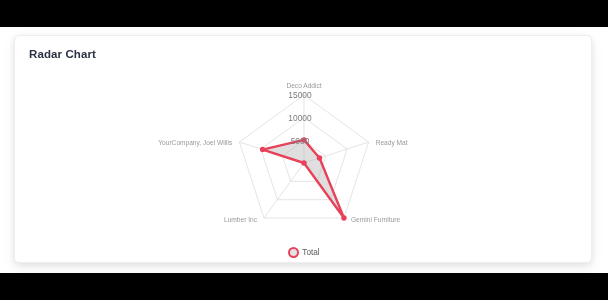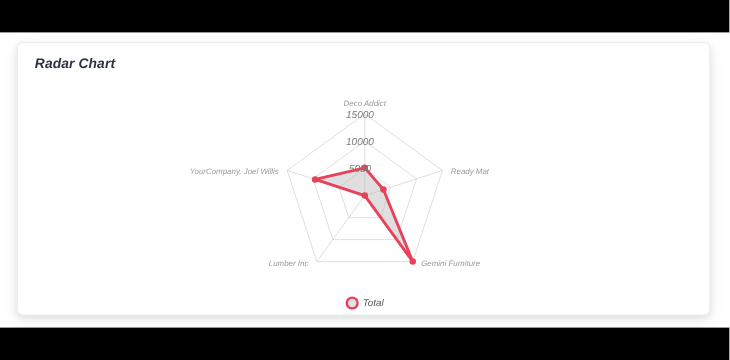--- a/index.html
+++ b/index.html
@@ -24,21 +24,20 @@
   .letterbox.top { top: 0; height: 27px; }
   .letterbox.bottom { bottom: 0; height: 27px; }
 
   .page {
     position: absolute;
     left: 0;
     top: 27px;
     width: 536px;
     height: 246px;
     background: #ffffff;
-    font-style: italic;
   }
 
   .card {
     position: absolute;
     left: 14px;
     top: 8px;
     width: 578px;
     height: 228px;
     background: #ffffff;
     border: 1px solid #eceef1;

